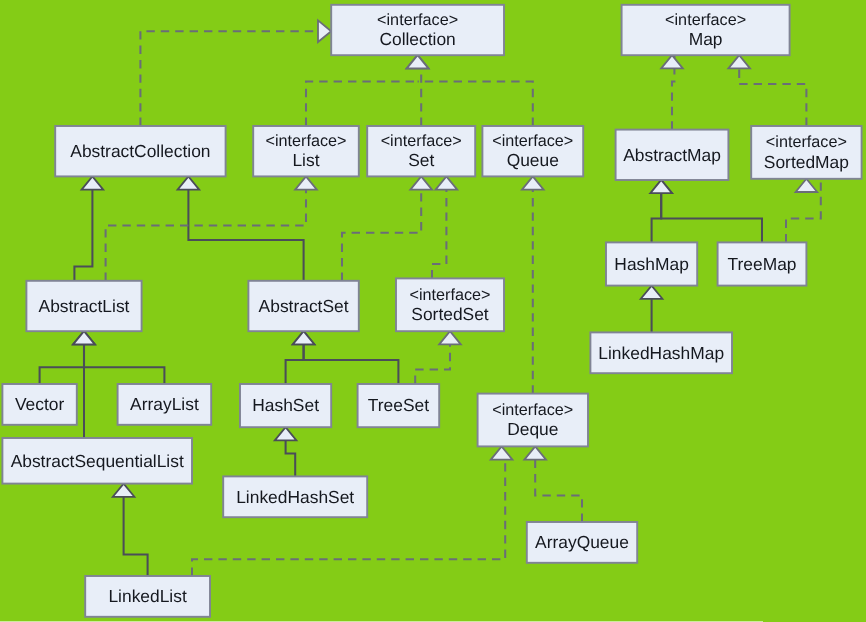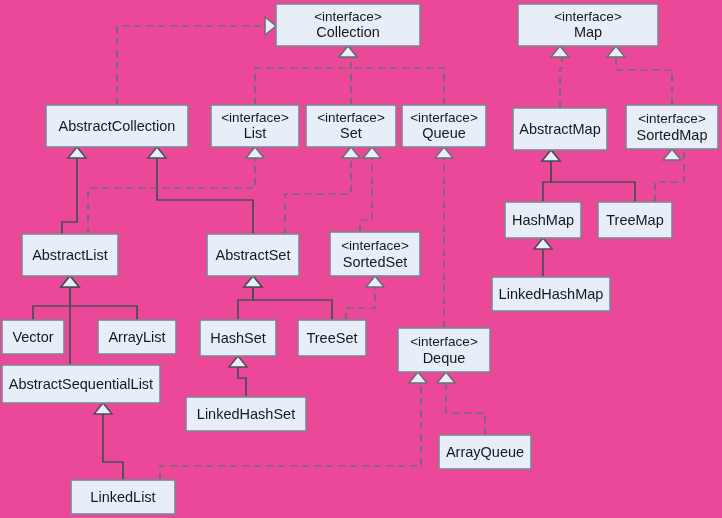--- a/index.html
+++ b/index.html
@@ -4,21 +4,21 @@
 <style>
   html, body {
     margin: 0;
     padding: 0;
     background: #ffffff;
   }
   #diagram-root {
     position: relative;
     width: 722px;
     height: 518px;
-    background: #ec4899;
+    background: #84cc16;
     font-family: "Liberation Sans", sans-serif;
     overflow: hidden;
   }
   svg#uml-canvas {
     position: absolute;
     left: 0;
     top: 0;
     width: 722px;
     height: 518px;
   }

